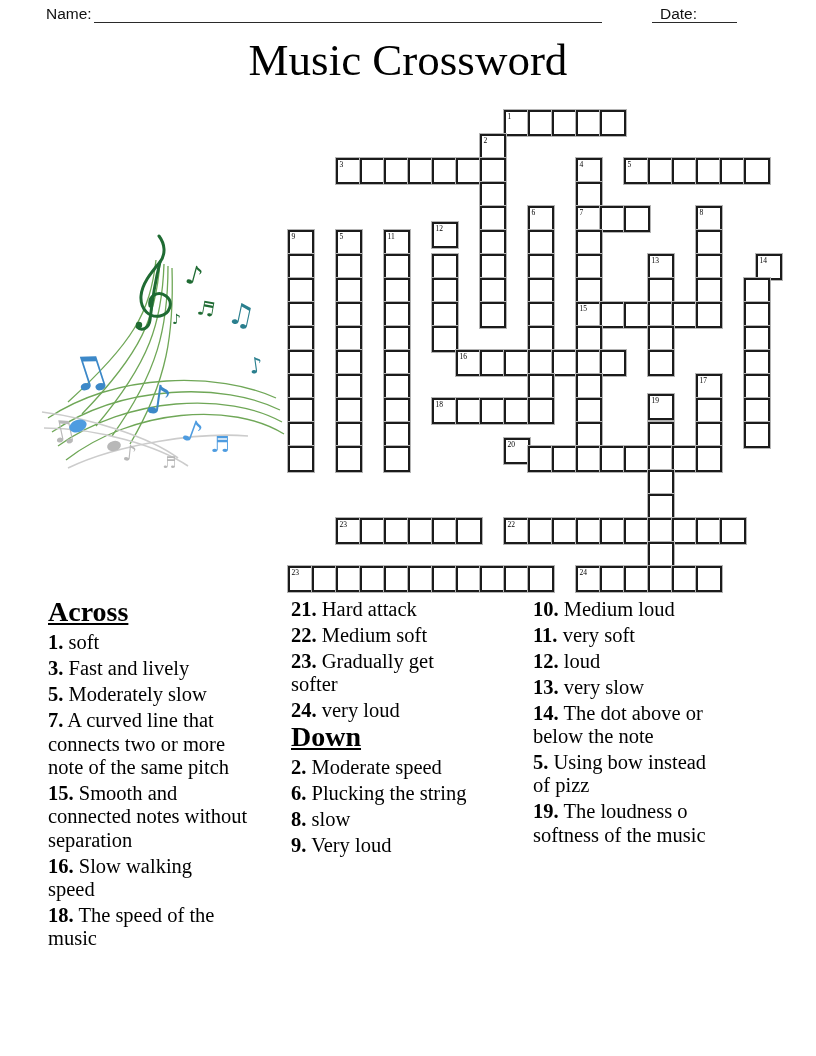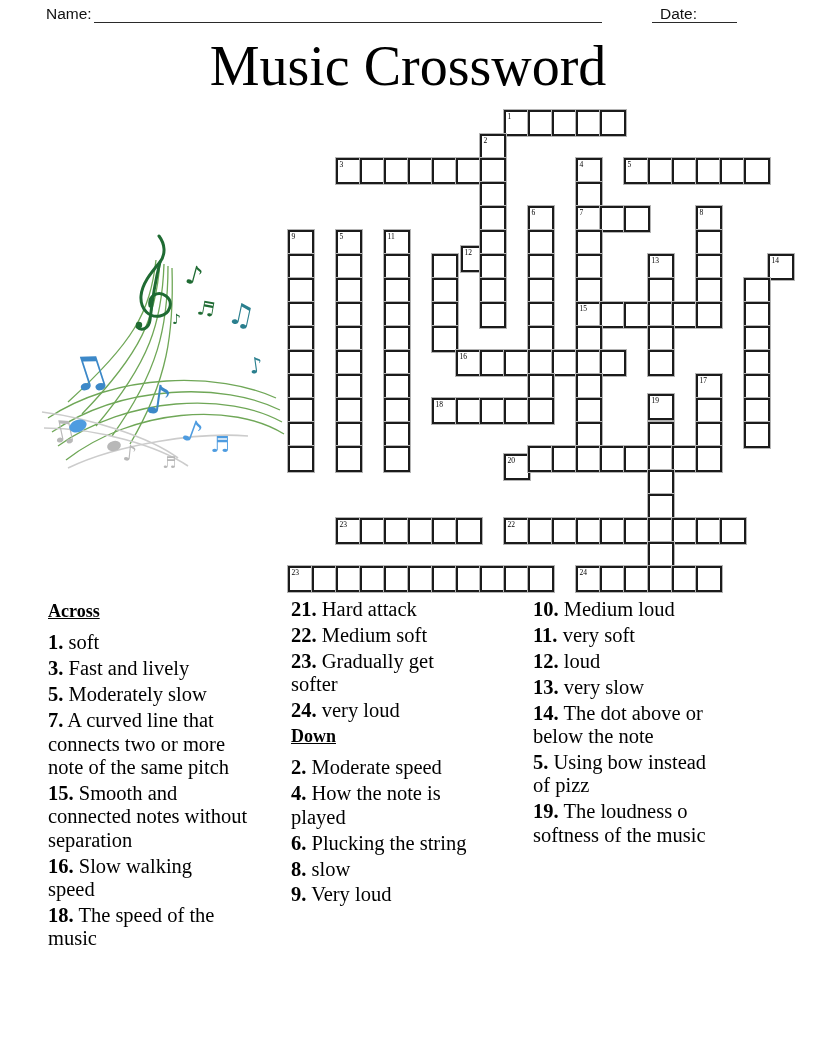--- a/index.html
+++ b/index.html
@@ -10,36 +10,36 @@
   .hdr-label{position:absolute;font-family:"Liberation Sans",sans-serif;
              font-size:15.5px;color:#111;top:5px;}
   #name-label{left:46px;}
   #date-label{left:660px;}
   .write-line{position:absolute;top:22px;border-bottom:1.6px solid #2a2a2a;height:0;}
   #name-line{left:94px;width:508px;}
   #date-line{left:652px;width:85px;}
 
   
   #title{position:absolute;top:34px;left:0;width:100%;text-align:center;
-         font-size:56px;font-family:"Liberation Serif",serif;}
+         font-size:45px;font-family:"Liberation Serif",serif;}
 
   
   #grid{position:absolute;left:288px;top:110px;width:484px;height:484px;}
   .cell{position:absolute;width:26px;height:26px;box-sizing:border-box;
         border:2px solid #1b1b1b;background:#fff;
         box-shadow:0 0 0 1px #b4b4b4;}
   .cellnum{position:absolute;top:0;left:1.5px;font-size:7.5px;
            font-family:"Liberation Serif",serif;color:#000;line-height:9px;}
 
   
   .clue-col{position:absolute;top:598px;font-size:20.5px;line-height:23.4px;}
   #clue-col-1{left:48px;width:205px;}
   #clue-col-2{left:291px;width:215px;}
   #clue-col-3{left:533px;width:222px;}
-  .clue-header{font-size:18px;font-weight:bold;text-decoration:underline;
+  .clue-header{font-size:28px;font-weight:bold;text-decoration:underline;
                margin:2px 0 8px 0;}
   .clue{white-space:pre-line;margin:0 0 2.5px 0;}
   .clue .num{font-weight:bold;}
 
   
   #art{position:absolute;left:38px;top:222px;width:248px;height:252px;}
   .st-green{stroke:var(--green);fill:none;stroke-width:1.3px;}
   .st-gray{stroke:var(--gray-light);fill:none;stroke-width:1.6px;}
   .st-clef{stroke:var(--green-dark);fill:none;stroke-width:3px;
            stroke-linecap:round;}
@@ -146,39 +146,39 @@
     </div>
     <div class="cell" style="left: 0px; top: 120px;">
       <span class="cellnum">9</span>
     </div>
     <div class="cell" style="left: 48px; top: 120px;">
       <span class="cellnum">5</span>
     </div>
     <div class="cell" style="left: 96px; top: 120px; padding-left: 12px;">
       <span class="cellnum">11</span>
     </div>
-    <div class="cell" style="left: 144px; top: 136px; margin-left: 29px;">
+    <div class="cell" style="left: 144px; top: 112px;">
       <span class="cellnum">12</span>
     </div>
     <div class="cell" style="left: 192px; top: 120px;"></div>
     <div class="cell" style="left: 240px; top: 120px;"></div>
     <div class="cell" style="left: 288px; top: 120px;"></div>
     <div class="cell" style="left: 408px; top: 120px;"></div>
     <div class="cell" style="left: 0px; top: 144px;"></div>
     <div class="cell" style="left: 48px; top: 144px;"></div>
     <div class="cell" style="left: 96px; top: 144px;"></div>
     <div class="cell" style="left: 144px; top: 144px;"></div>
     <div class="cell" style="left: 192px; top: 144px;"></div>
     <div class="cell" style="left: 240px; top: 144px;"></div>
     <div class="cell" style="left: 288px; top: 144px;"></div>
     <div class="cell" style="left: 360px; top: 144px;">
       <span class="cellnum">13</span>
     </div>
     <div class="cell" style="left: 408px; top: 144px;"></div>
-    <div class="cell" style="left: 480px; top: 144px;">
+    <div class="cell" style="left: 468px; top: 144px;">
       <span class="cellnum">14</span>
     </div>
     <div class="cell" style="left: 0px; top: 168px;"></div>
     <div class="cell" style="left: 48px; top: 168px;"></div>
     <div class="cell" style="left: 96px; top: 168px;"></div>
     <div class="cell" style="left: 144px; top: 168px;"></div>
     <div class="cell" style="left: 192px; top: 168px;"></div>
     <div class="cell" style="left: 240px; top: 168px;"></div>
     <div class="cell" style="left: 288px; top: 168px;"></div>
     <div class="cell" style="left: 360px; top: 168px;"></div>
@@ -249,21 +249,21 @@
     <div class="cell" style="left: 0px; top: 312px;"></div>
     <div class="cell" style="left: 48px; top: 312px;"></div>
     <div class="cell" style="left: 96px; top: 312px;"></div>
     <div class="cell" style="left: 288px; top: 312px;"></div>
     <div class="cell" style="left: 360px; top: 312px;"></div>
     <div class="cell" style="left: 408px; top: 312px;"></div>
     <div class="cell" style="left: 456px; top: 312px;"></div>
     <div class="cell" style="left: 0px; top: 336px;"></div>
     <div class="cell" style="left: 48px; top: 336px;"></div>
     <div class="cell" style="left: 96px; top: 336px;"></div>
-    <div class="cell" style="left: 216px; top: 344px;">
+    <div class="cell" style="left: 216px; top: 328px;">
       <span class="cellnum">20</span>
     </div>
     <div class="cell" style="left: 240px; top: 336px;"></div>
     <div class="cell" style="left: 264px; top: 336px;"></div>
     <div class="cell" style="left: 288px; top: 336px;"></div>
     <div class="cell" style="left: 312px; top: 336px;"></div>
     <div class="cell" style="left: 336px; top: 336px;"></div>
     <div class="cell" style="left: 360px; top: 336px;"></div>
     <div class="cell" style="left: 384px; top: 336px;"></div>
     <div class="cell" style="left: 408px; top: 336px;"></div>
@@ -330,22 +330,20 @@
 music</div>
   </div>
 <div id="clue-col-2" class="clue-col">
     <div class="clue"><b class="num">21.</b> Hard attack</div>
     <div class="clue"><b class="num">22.</b> Medium soft</div>
     <div class="clue"><b class="num">23.</b> Gradually get
 softer</div>
     <div class="clue"><b class="num">24.</b> very loud</div>
     <div class="clue-header">Down</div>
     <div class="clue"><b class="num">2.</b> Moderate speed</div>
-    <div class="clue"><b class="num">4.</b> How the note is
-played</div>
     <div class="clue"><b class="num">6.</b> Plucking the string</div>
     <div class="clue"><b class="num">8.</b> slow</div>
     <div class="clue"><b class="num">9.</b> Very loud</div>
   </div>
 <div id="clue-col-3" class="clue-col">
     <div class="clue"><b class="num">10.</b> Medium loud</div>
     <div class="clue"><b class="num">11.</b> very soft</div>
     <div class="clue"><b class="num">12.</b> loud</div>
     <div class="clue"><b class="num">13.</b> very slow</div>
     <div class="clue"><b class="num">14.</b> The dot above or

